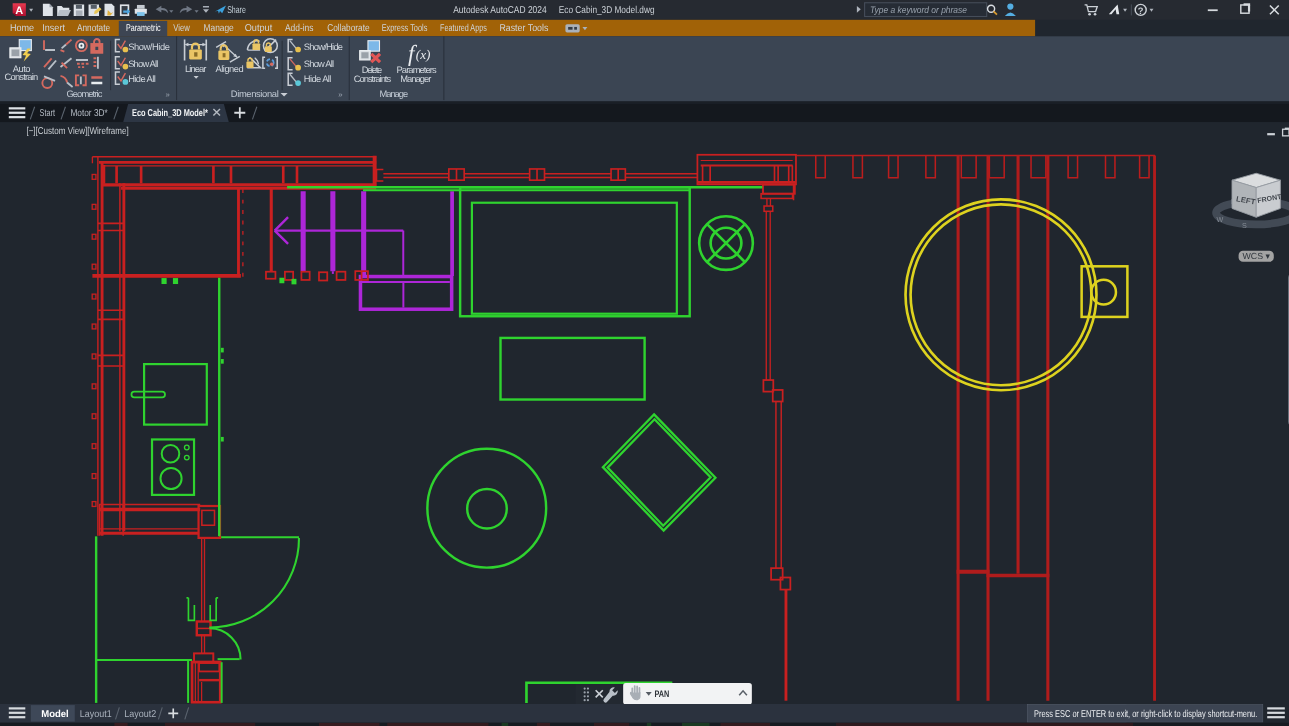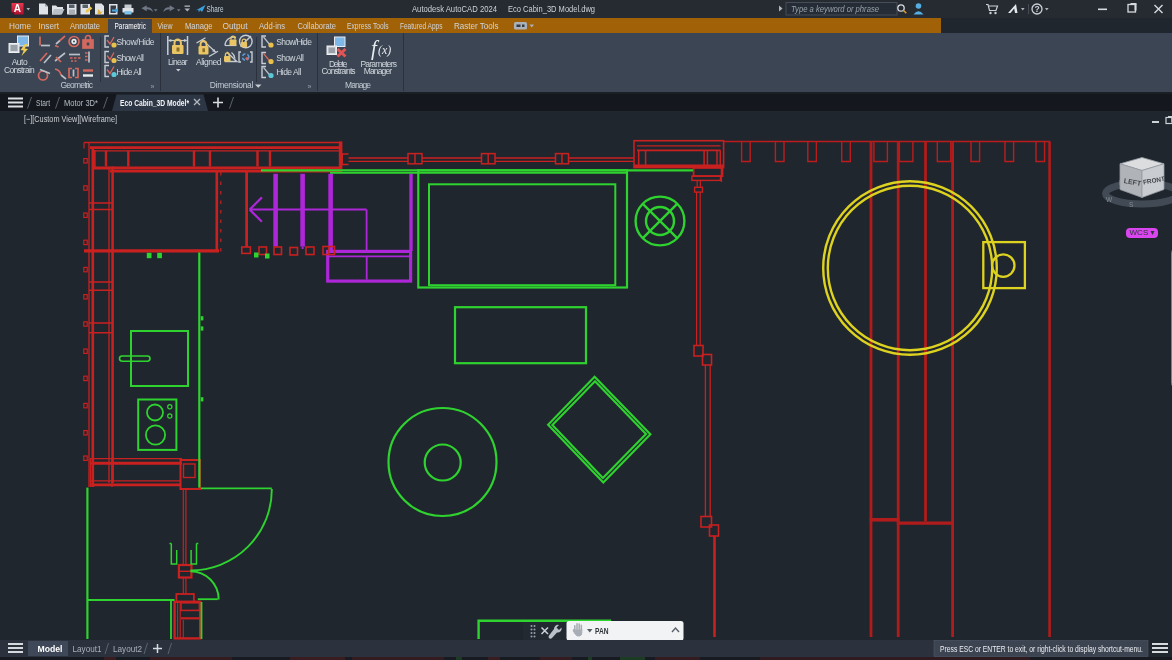--- a/index.html
+++ b/index.html
@@ -523,21 +523,21 @@
       <text x="8" y="51" font-size="6.5" fill="#848b94">W</text>
       <text x="31" y="56" font-size="6.5" fill="#848b94">S</text>
       <text x="77" y="50" font-size="6.5" fill="#848b94">E</text>
       <polygon points="44,6.5 66,12.8 44,19.5 22,12.8" fill="#dbdddf" stroke="#969ca3" stroke-width="0.8"></polygon>
       <polygon points="22,12.8 44,19.5 44,46.5 22,38.5" fill="#b0b4b8" stroke="#969ca3" stroke-width="0.8"></polygon>
       <polygon points="66,12.8 44,19.5 44,46.5 66,38.5" fill="#c9ccd0" stroke="#969ca3" stroke-width="0.8"></polygon>
       <text x="25.5" y="32" font-size="7" font-weight="bold" fill="#40454c" transform="rotate(10 25.5 32)">LEFT</text>
       <text x="45.5" y="33.5" font-size="6.4" font-weight="bold" fill="#40454c" transform="rotate(-10 45.5 33.5)">FRONT</text>
     </svg>
 
-    <div class="abs" style="left:1106px;top:117px;width:32px;height:10px;background:#d946ef;border-radius:4px;
+    <div class="abs" style="left:1106px;top:117px;width:32px;height:10px;background:#a3a3a3;border-radius:4px;
          font-size:8px;line-height:10px;color:#2e343b;text-align:center;">WCS ▾</div>
 
     <svg width="22" height="140" style="position:absolute;left:1151px;top:138px;">
       <rect x="0.5" y="0.5" width="20" height="137" rx="3" fill="rgba(62,69,80,0.8)" stroke="#79818c" stroke-width="1"></rect>
       <circle cx="10.5" cy="21" r="6.5" fill="none" stroke="#b8bec6" stroke-width="1.3"></circle>
       <circle cx="10.5" cy="21" r="2.3" fill="none" stroke="#b8bec6" stroke-width="1.1"></circle>
       <circle cx="17" cy="30" r="1" fill="#b8bec6"></circle>
       <path d="M3,36 h15" stroke="#5a626d" stroke-width="1"></path>
       <g stroke="#b8bec6" stroke-width="1.2" fill="none">
         <path d="M7,52 v-5 m2.5,4.5 v-6 m2.5,6 v-5.5 m2.5,5 v-4 m-10,4.5 q-1.5,-2 -0.5,-3.5 l1,1.5 q4,5 8,2 l1.5,1 q-4,5 -9,2 z"></path>

